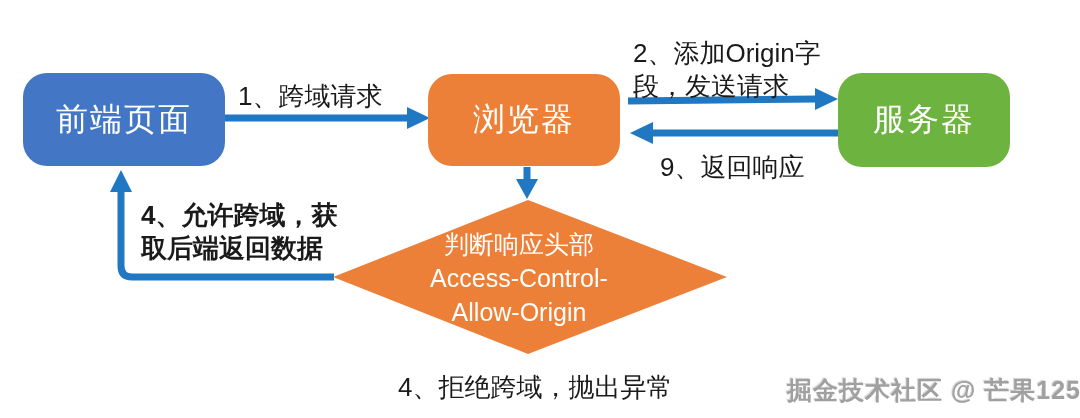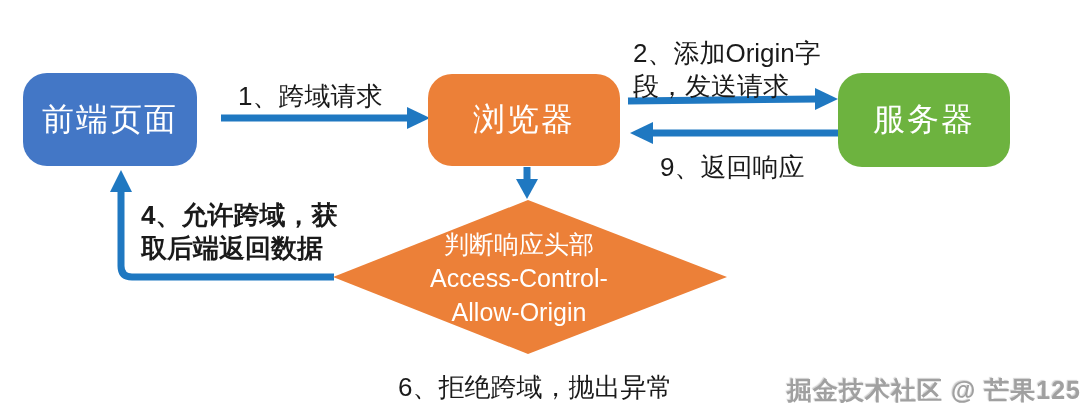--- a/index.html
+++ b/index.html
@@ -27,21 +27,21 @@
     align-items: center;
     justify-content: center;
     border-radius: 24px;
     color: #ffffff;
     font-size: 32px;
     font-weight: 500;
     letter-spacing: 2px;
   }
   .node-frontend {
     left: 23px; top: 73px;
-    width: 174px; height: 93px;
+    width: 202px; height: 93px;
     background: var(--box-blue, #4377c6);
   }
   .node-browser {
     left: 428px; top: 74px;
     width: 192px; height: 92px;
     background: var(--box-orange, #ec8038);
   }
   .node-server {
     left: 838px; top: 73px;
     width: 172px; height: 94px;
@@ -140,17 +140,17 @@
   <div class="edge-label label-step1">1、跨域请求</div>
 
   <div class="edge-label multiline label-step2">2、添加Origin字
 段，发送请求</div>
 
   <div class="edge-label label-step3">9、返回响应</div>
 
   <div class="edge-label multiline label-step4-allow">4、允许跨域，获
 取后端返回数据</div>
 
-  <div class="edge-label label-step4-reject">6、拒绝跨域，抛出异常</div>
+  <div class="edge-label label-step4-reject">4、拒绝跨域，抛出异常</div>
 
   <div class="watermark">掘金技术社区 @ 芒果125</div>
 
 </div>
 
 </body></html>

